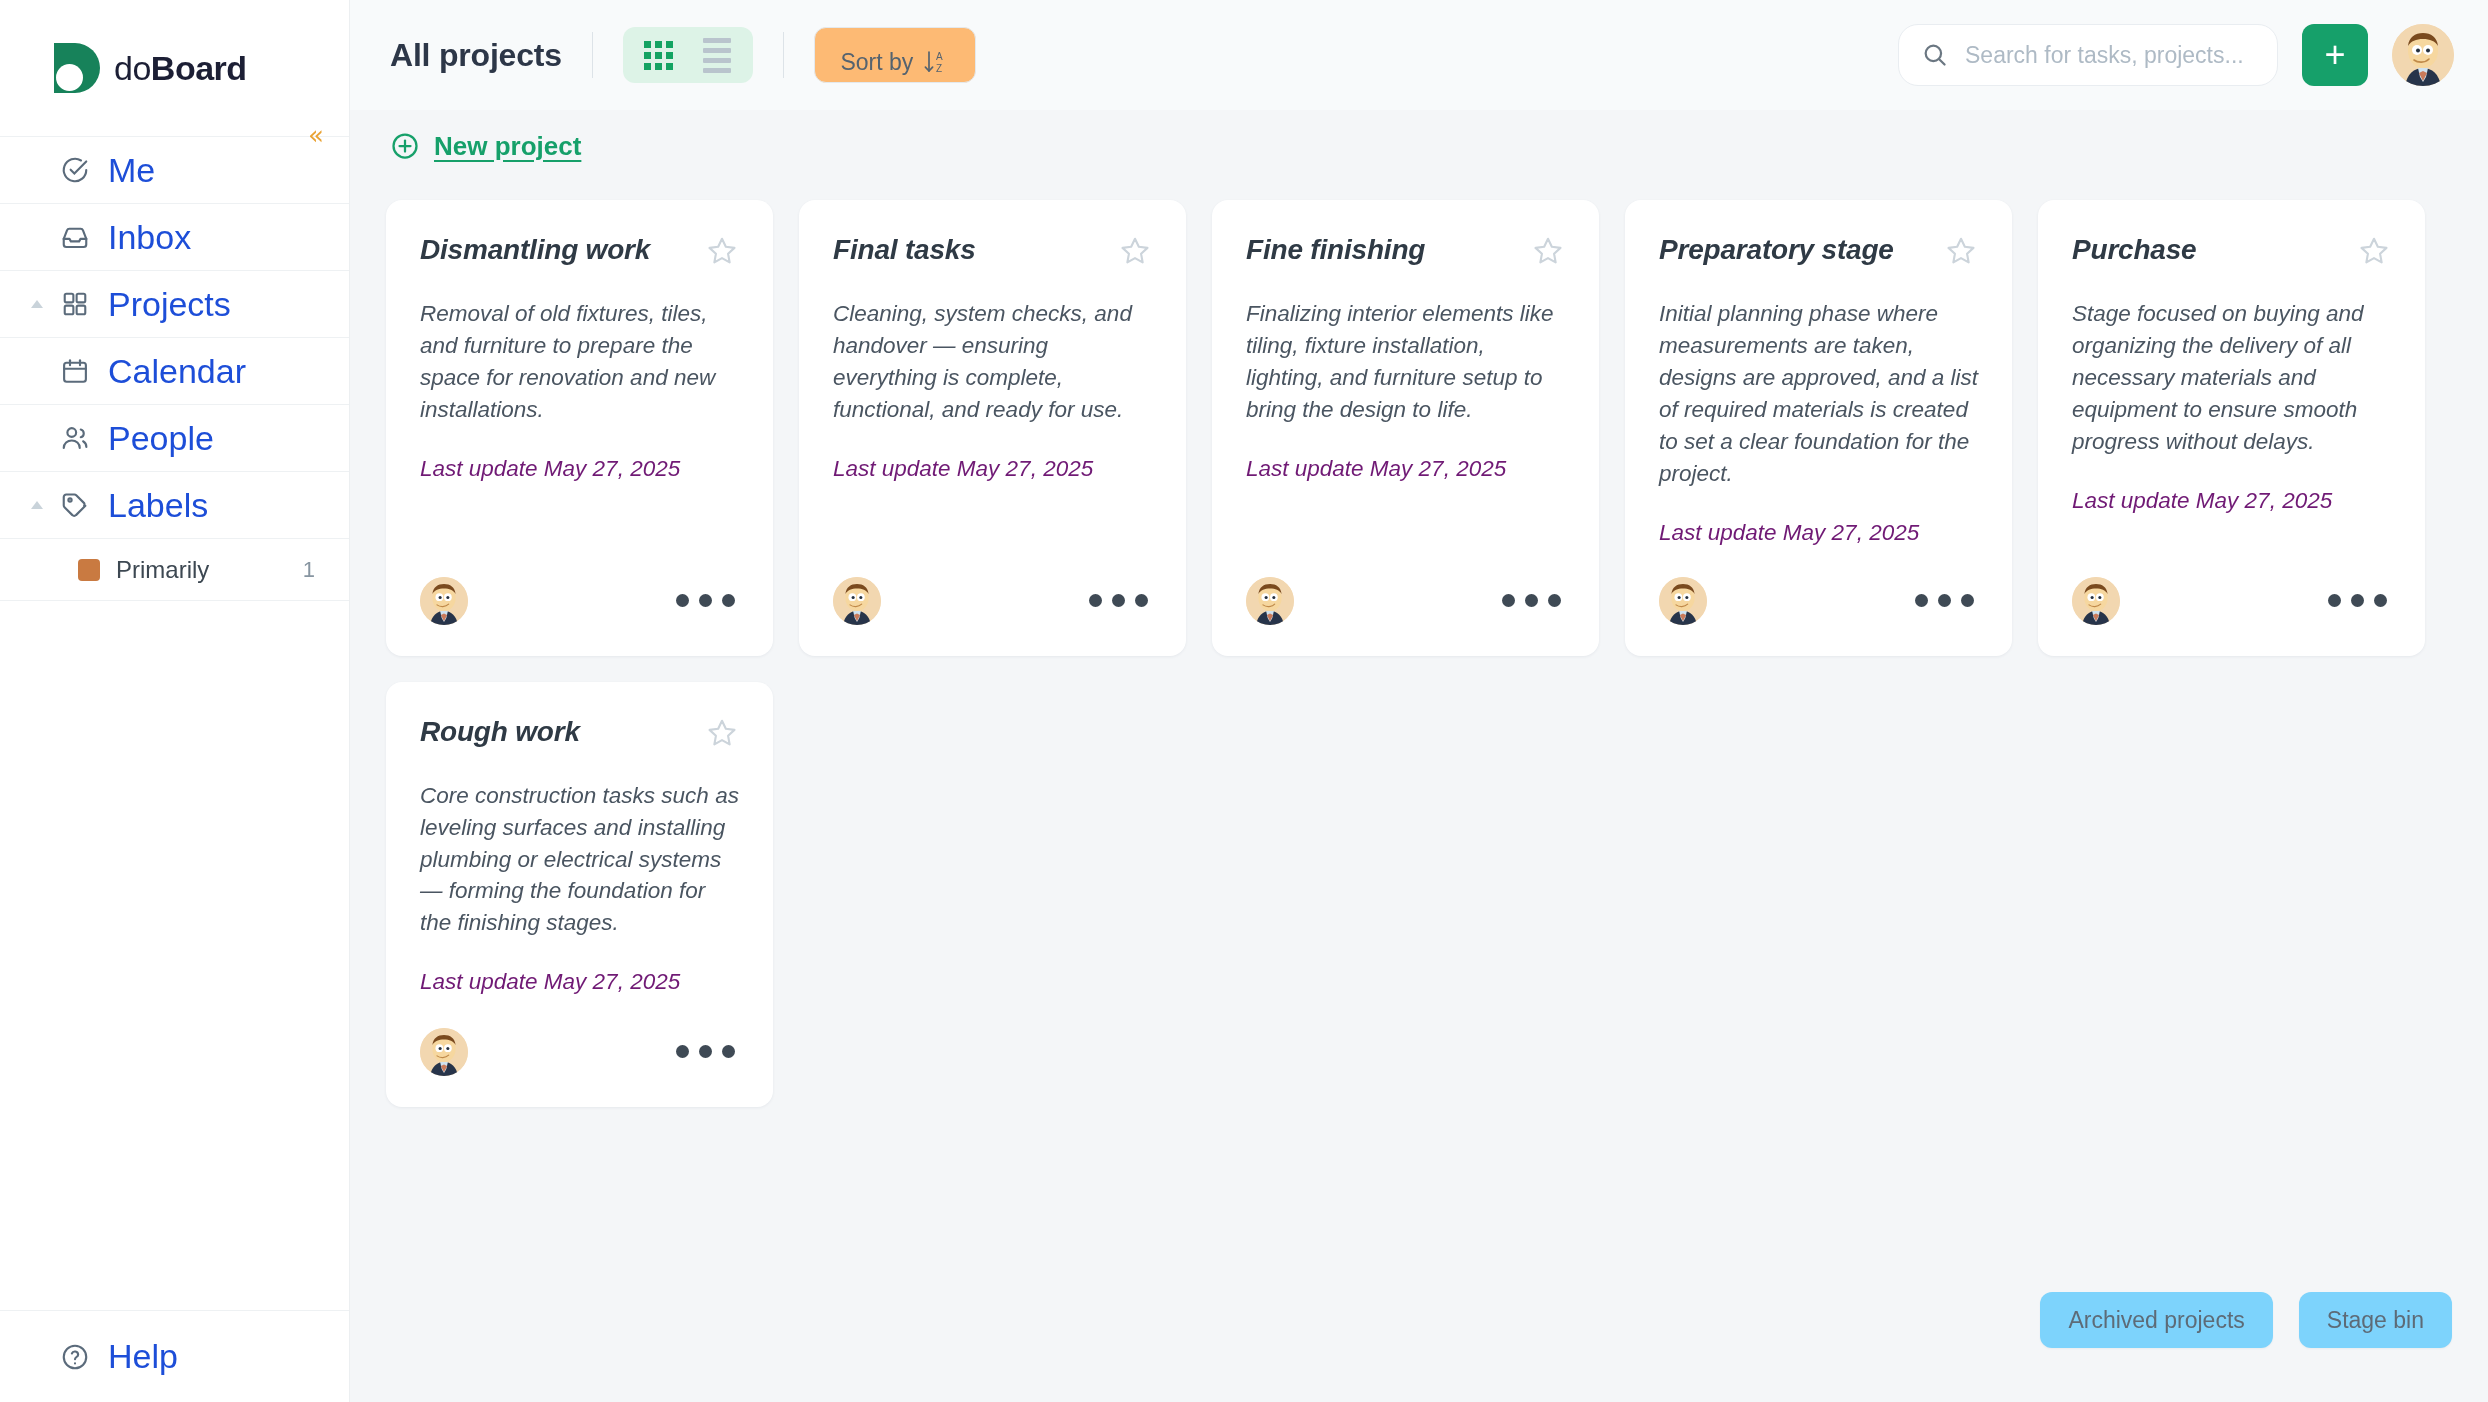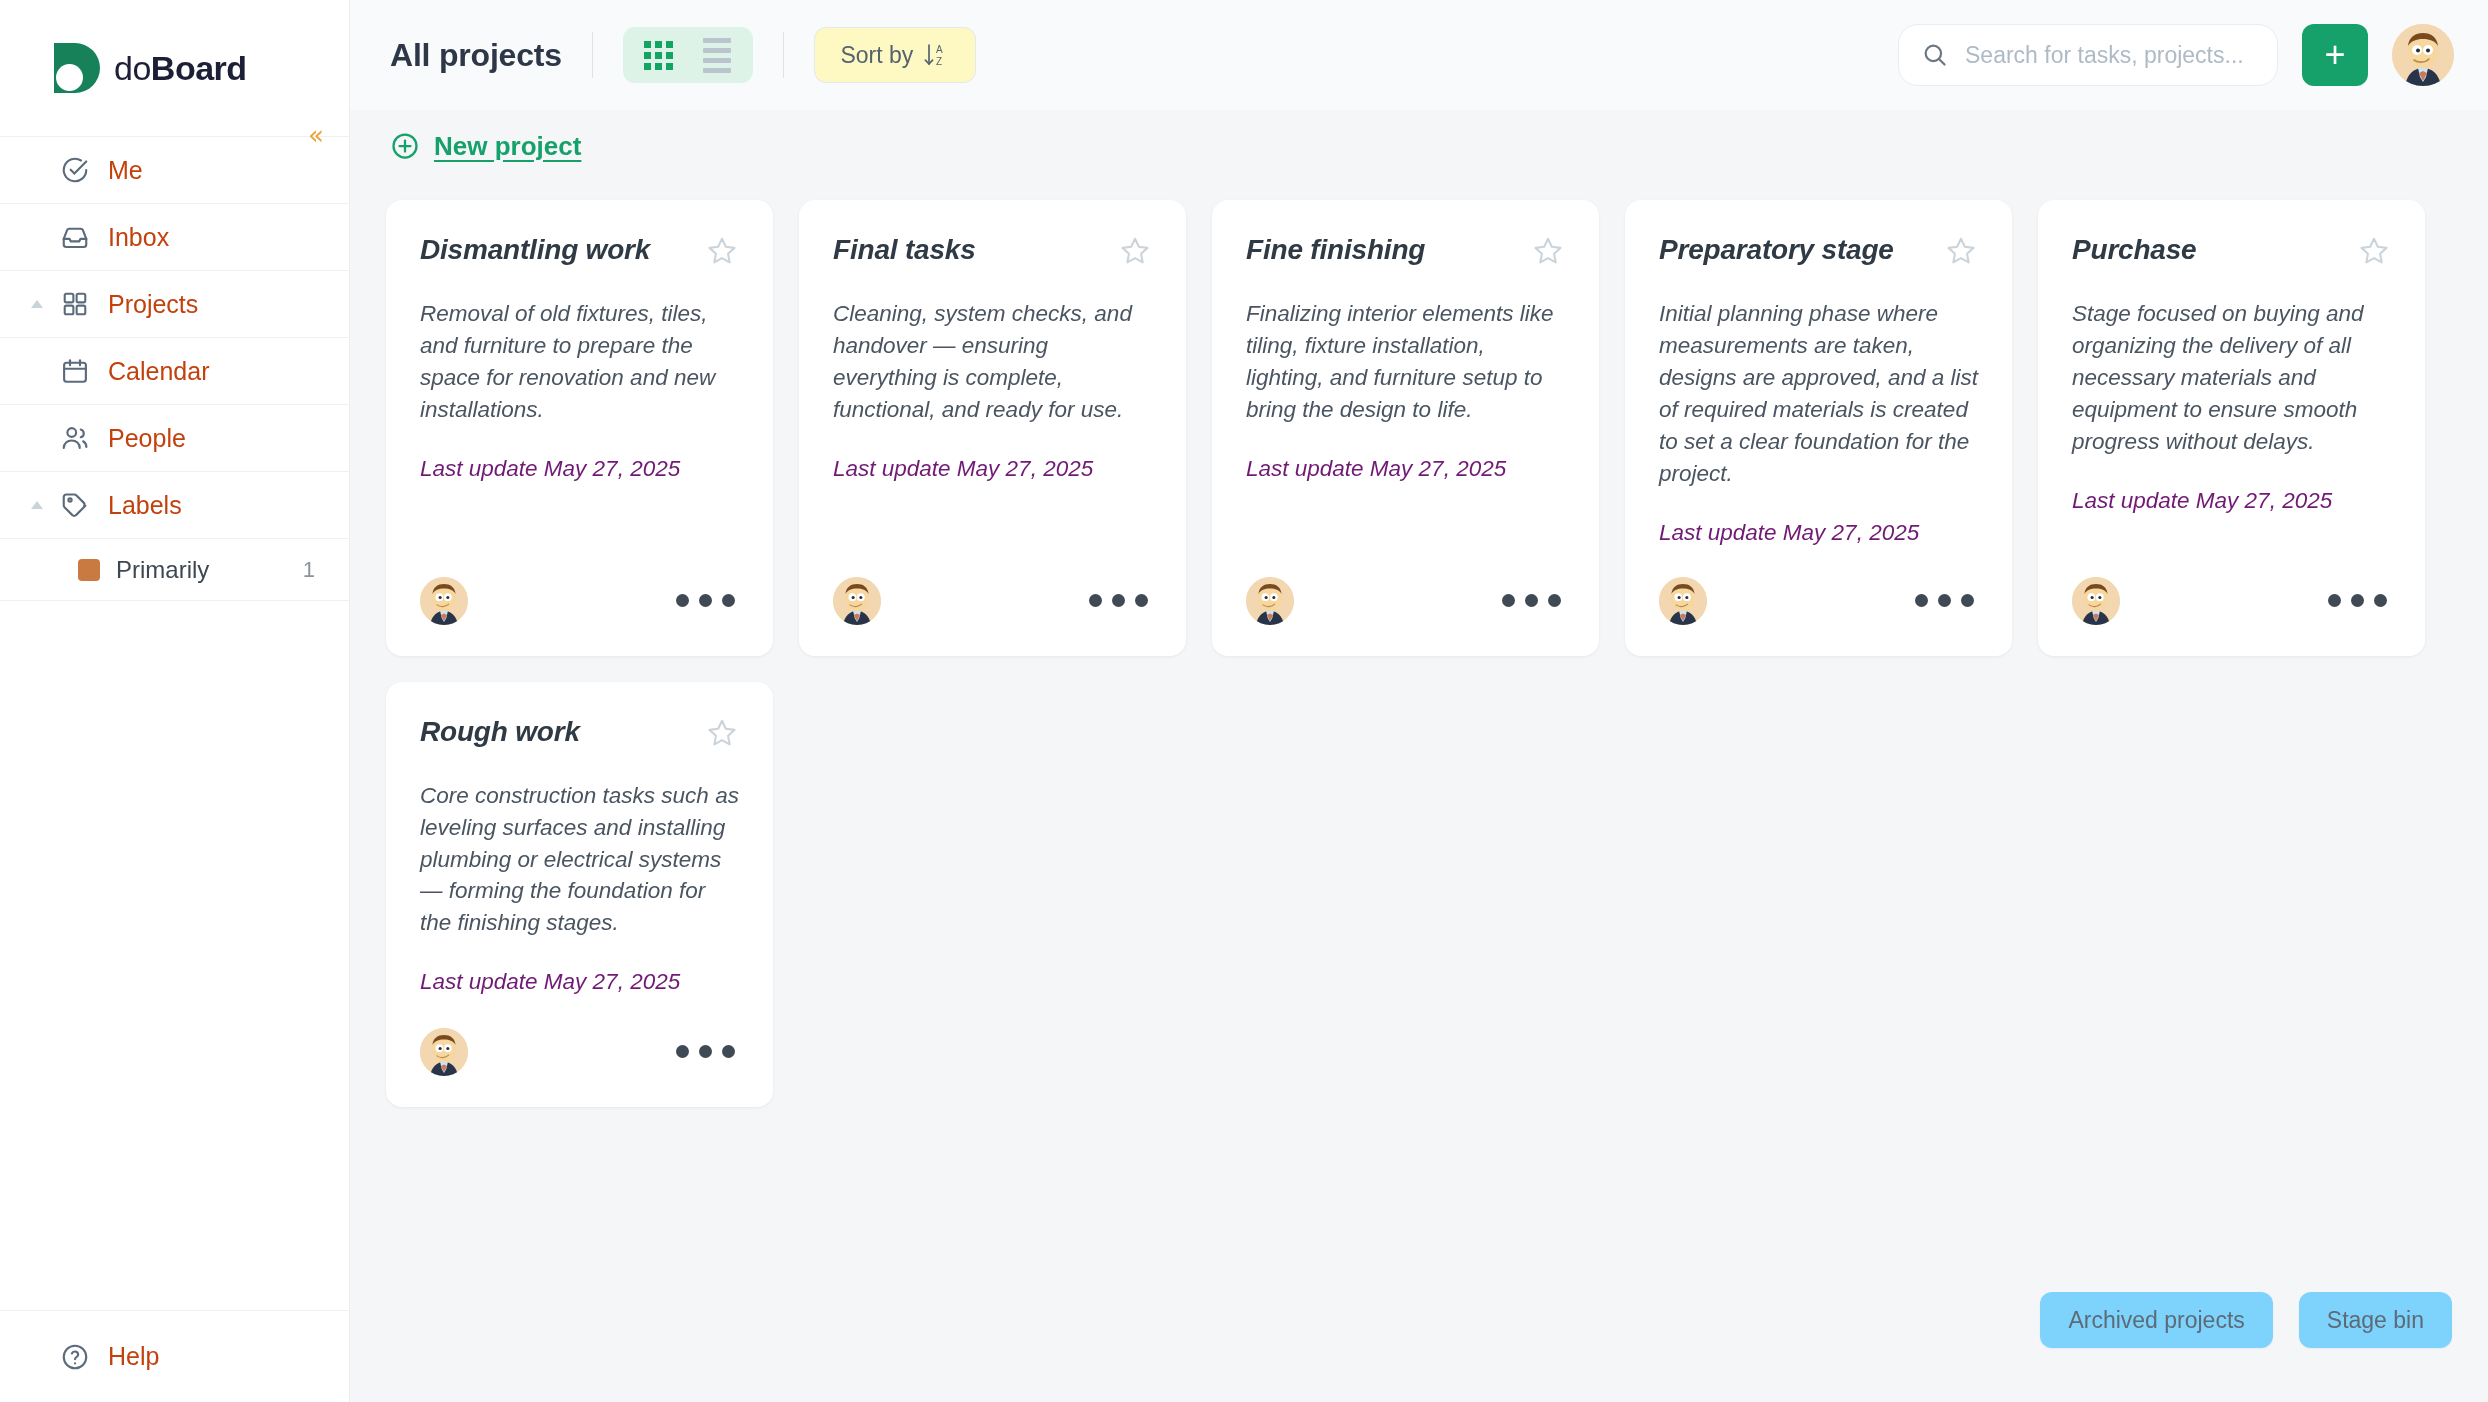--- a/index.html
+++ b/index.html
@@ -53,21 +53,21 @@
   .nav-item .caret {
     position: absolute; left: 30px; width: 14px; height: 14px;
     display: flex; align-items: center; justify-content: center;
   }
   .nav-item .caret svg { display: block; }
   .nav-icon {
     width: 38px; height: 38px; margin-right: 14px; margin-left: 22px;
     display: flex; align-items: center; justify-content: center;
     color: #5b6b7b; flex: 0 0 38px;
   }
-  .nav-label { font-size: 25px; color: #c2410c; }
+  .nav-label { font-size: 34px; color: #1d4ed8; }
 
   .label-row {
     height: 62px; display: flex; align-items: center;
     border-bottom: 1px solid #eef1f3;
     padding-left: 78px; padding-right: 34px; cursor: pointer;
   }
   .label-swatch { width: 22px; height: 22px; border-radius: 4px; margin-right: 16px; flex: 0 0 22px; }
   .label-name { font-size: 24px; color: #3d4852; flex: 1; }
   .label-count { font-size: 22px; color: #8795a1; }
 
@@ -95,23 +95,23 @@
   .view-btn {
     width: 52px; height: 48px; display: flex; align-items: center; justify-content: center;
     border-radius: 8px; cursor: pointer;
   }
   .grid-dots { display: grid; grid-template-columns: repeat(3, 7px); grid-template-rows: repeat(3, 7px); gap: 4px; }
   .grid-dots i { background: #13a362; display: block; width: 7px; height: 7px; }
   .list-lines { display: flex; flex-direction: column; gap: 5px; width: 28px; }
   .list-lines i { height: 5px; background: #b9c4cd; display: block; border-radius: 1px; }
 
   .sort-btn {
-    height: 56px; min-width: 162px; background: #fef9c3; border: 1px solid #e4e9ed;
-    border-radius: 12px; display: flex; align-items: center; justify-content: center;
-    gap: 10px; cursor: pointer; padding: 0 22px;
+    height: 56px; min-width: 162px; background: #fdba74; border: 1px solid #e4e9ed;
+    border-radius: 12px; display: flex; align-items: flex-end; justify-content: center;
+    gap: 10px; cursor: pointer; padding: 6px 22px;
   }
   .sort-label { font-size: 23px; color: #55636f; }
   .sort-icon { color: #55636f; display: flex; align-items: center; }
 
   .topbar-right { margin-left: auto; display: flex; align-items: center; gap: 24px; }
   .search-box {
     width: 380px; height: 62px; background: #ffffff; border: 1px solid #e9edf1;
     border-radius: 20px; display: flex; align-items: center; padding: 0 22px; gap: 16px;
   }
   .search-box .s-ico { color: #6b7782; display: flex; }

